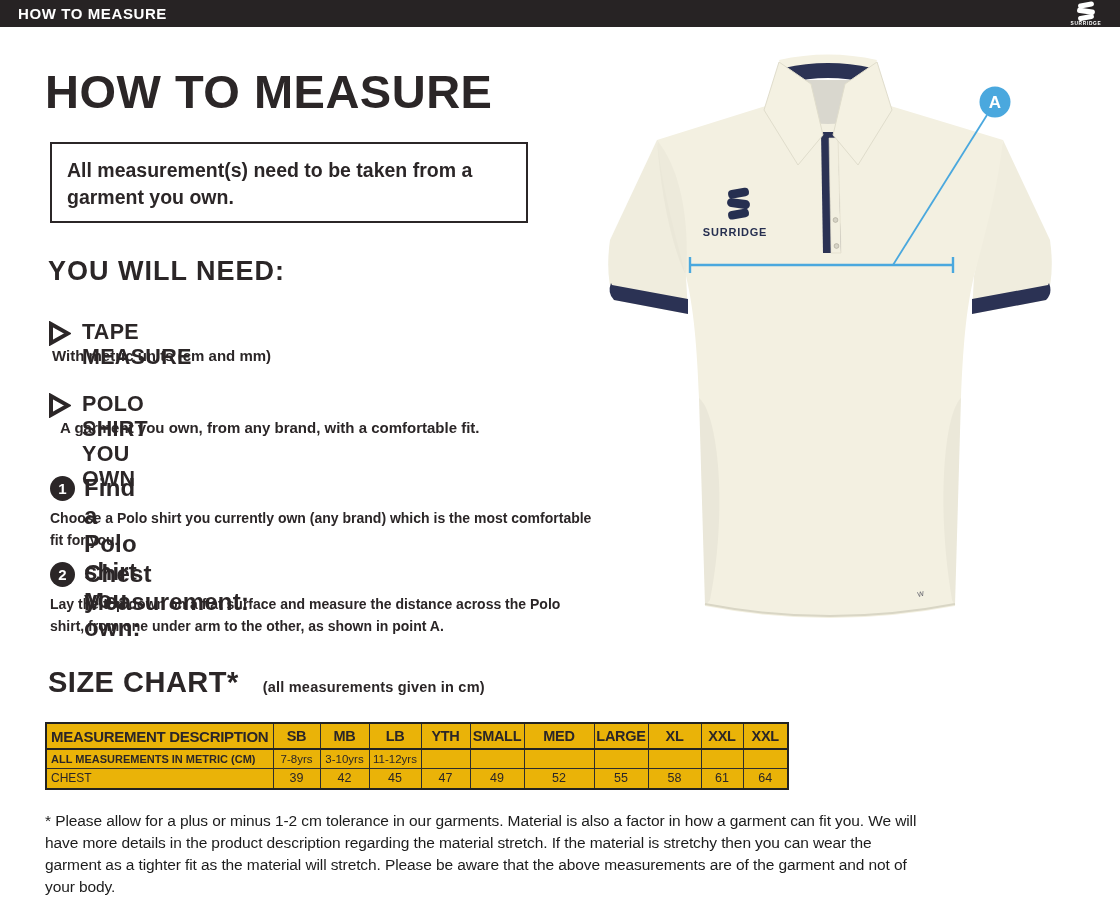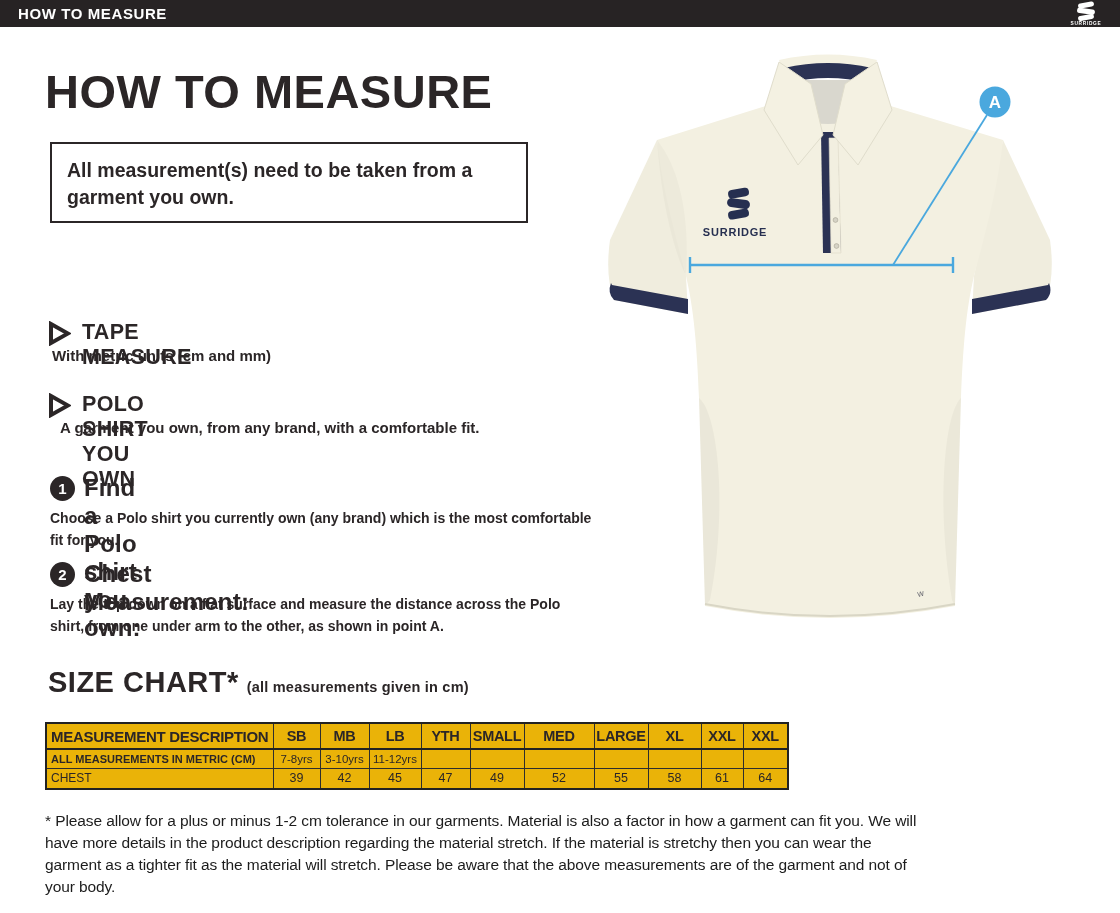--- a/index.html
+++ b/index.html
@@ -32,21 +32,21 @@
 
   
   .step-num { width:25px; height:25px; border-radius:50%; background:#2b2627; color:#fff;
               font-size:15px; font-weight:700; display:flex; align-items:center;
               justify-content:center; }
   .step-title { font-size:24px; font-weight:700; letter-spacing:0.2px; }
   .step-desc { font-size:14px; font-weight:700; line-height:21.5px; width:545px; }
 
   
   .sc-heading { left:48px; top:666px; font-size:29px; font-weight:800; letter-spacing:0.5px; }
-  .sc-sub { font-size:14.5px; font-weight:700; letter-spacing:0.2px; margin-left:8px; }
+  .sc-sub { font-size:14.5px; font-weight:700; letter-spacing:0.2px; margin-left:24px; }
 
   table.size-chart { left:45px; top:722px; position:absolute; border-collapse:collapse;
                      table-layout:fixed; width:743px; background:#eab308; }
   table.size-chart th, table.size-chart td { border:1px solid #2e2e2e; overflow:hidden;
                      white-space:nowrap; text-align:center; }
   table.size-chart { border:2px solid #222; }
   table.size-chart tr.hdr th { height:26px; font-size:14.5px; font-weight:700; letter-spacing:-0.3px;
                                border-bottom:2px solid #222; }
   table.size-chart tr.hdr th.c1 { font-size:15px; text-align:center; }
   table.size-chart tr.r2 td { height:19px; font-size:11.5px; }
@@ -77,20 +77,21 @@
       <text x="22" y="24" text-anchor="middle" font-size="4.8" font-weight="bold" letter-spacing="0.7" fill="#ffffff">SURRIDGE</text>
     </svg>
   </div>
 
   <div class="abs main-title">HOW TO MEASURE</div>
 
   <div class="abs notice-box">
     <span>All measurement(s) need to be taken from a garment you own.</span>
   </div>
 
+  <div class="abs ywn-heading">YOU WILL NEED:</div>
 
   <div class="abs" style="left:48px; top:320px;">
     <svg class="need-item-icon" viewBox="0 0 23 25" style="position:absolute; left:0; top:1px;">
       <path d="M3 3 L20 12.5 L3 22 Z" fill="none" stroke="#2b2627" stroke-width="4"></path>
     </svg>
     <div class="need-title" style="position:absolute; left:34px; top:0;">TAPE MEASURE</div>
     <div class="need-desc" style="position:absolute; left:4px; top:27px; width:520px;">With metric units (cm and mm)</div>
   </div>
 
   <div class="abs" style="left:48px; top:392px;">

